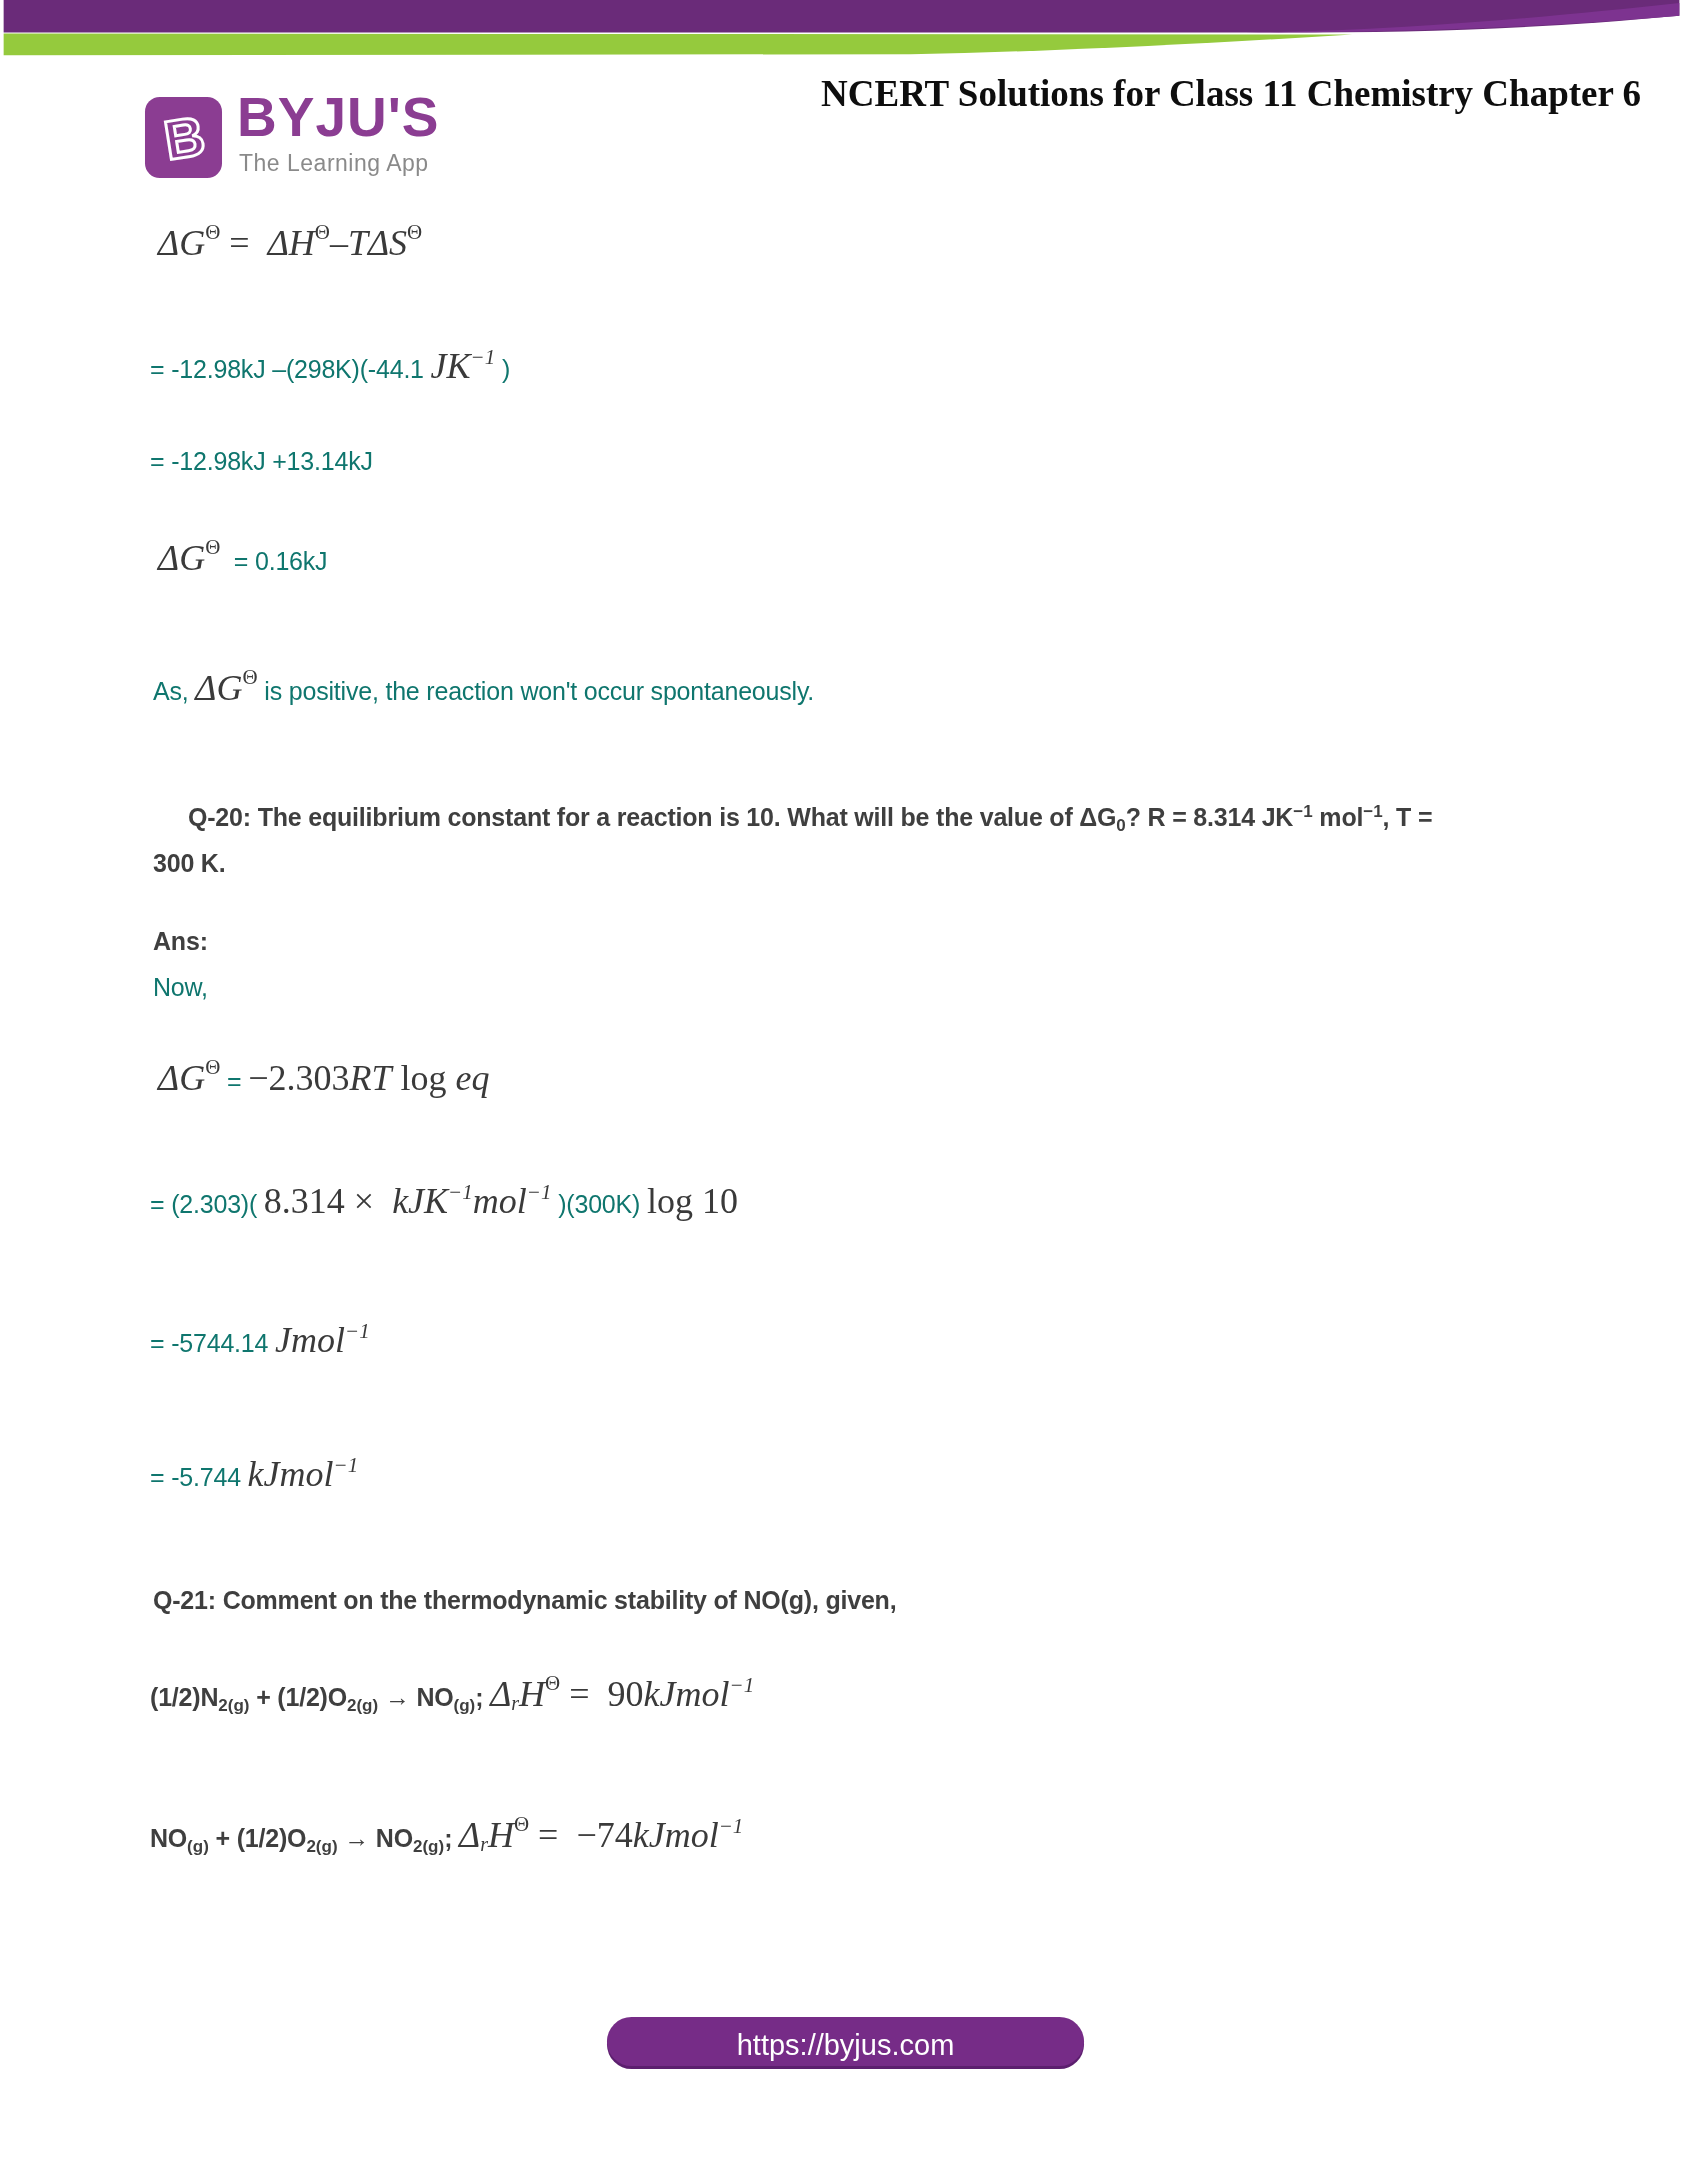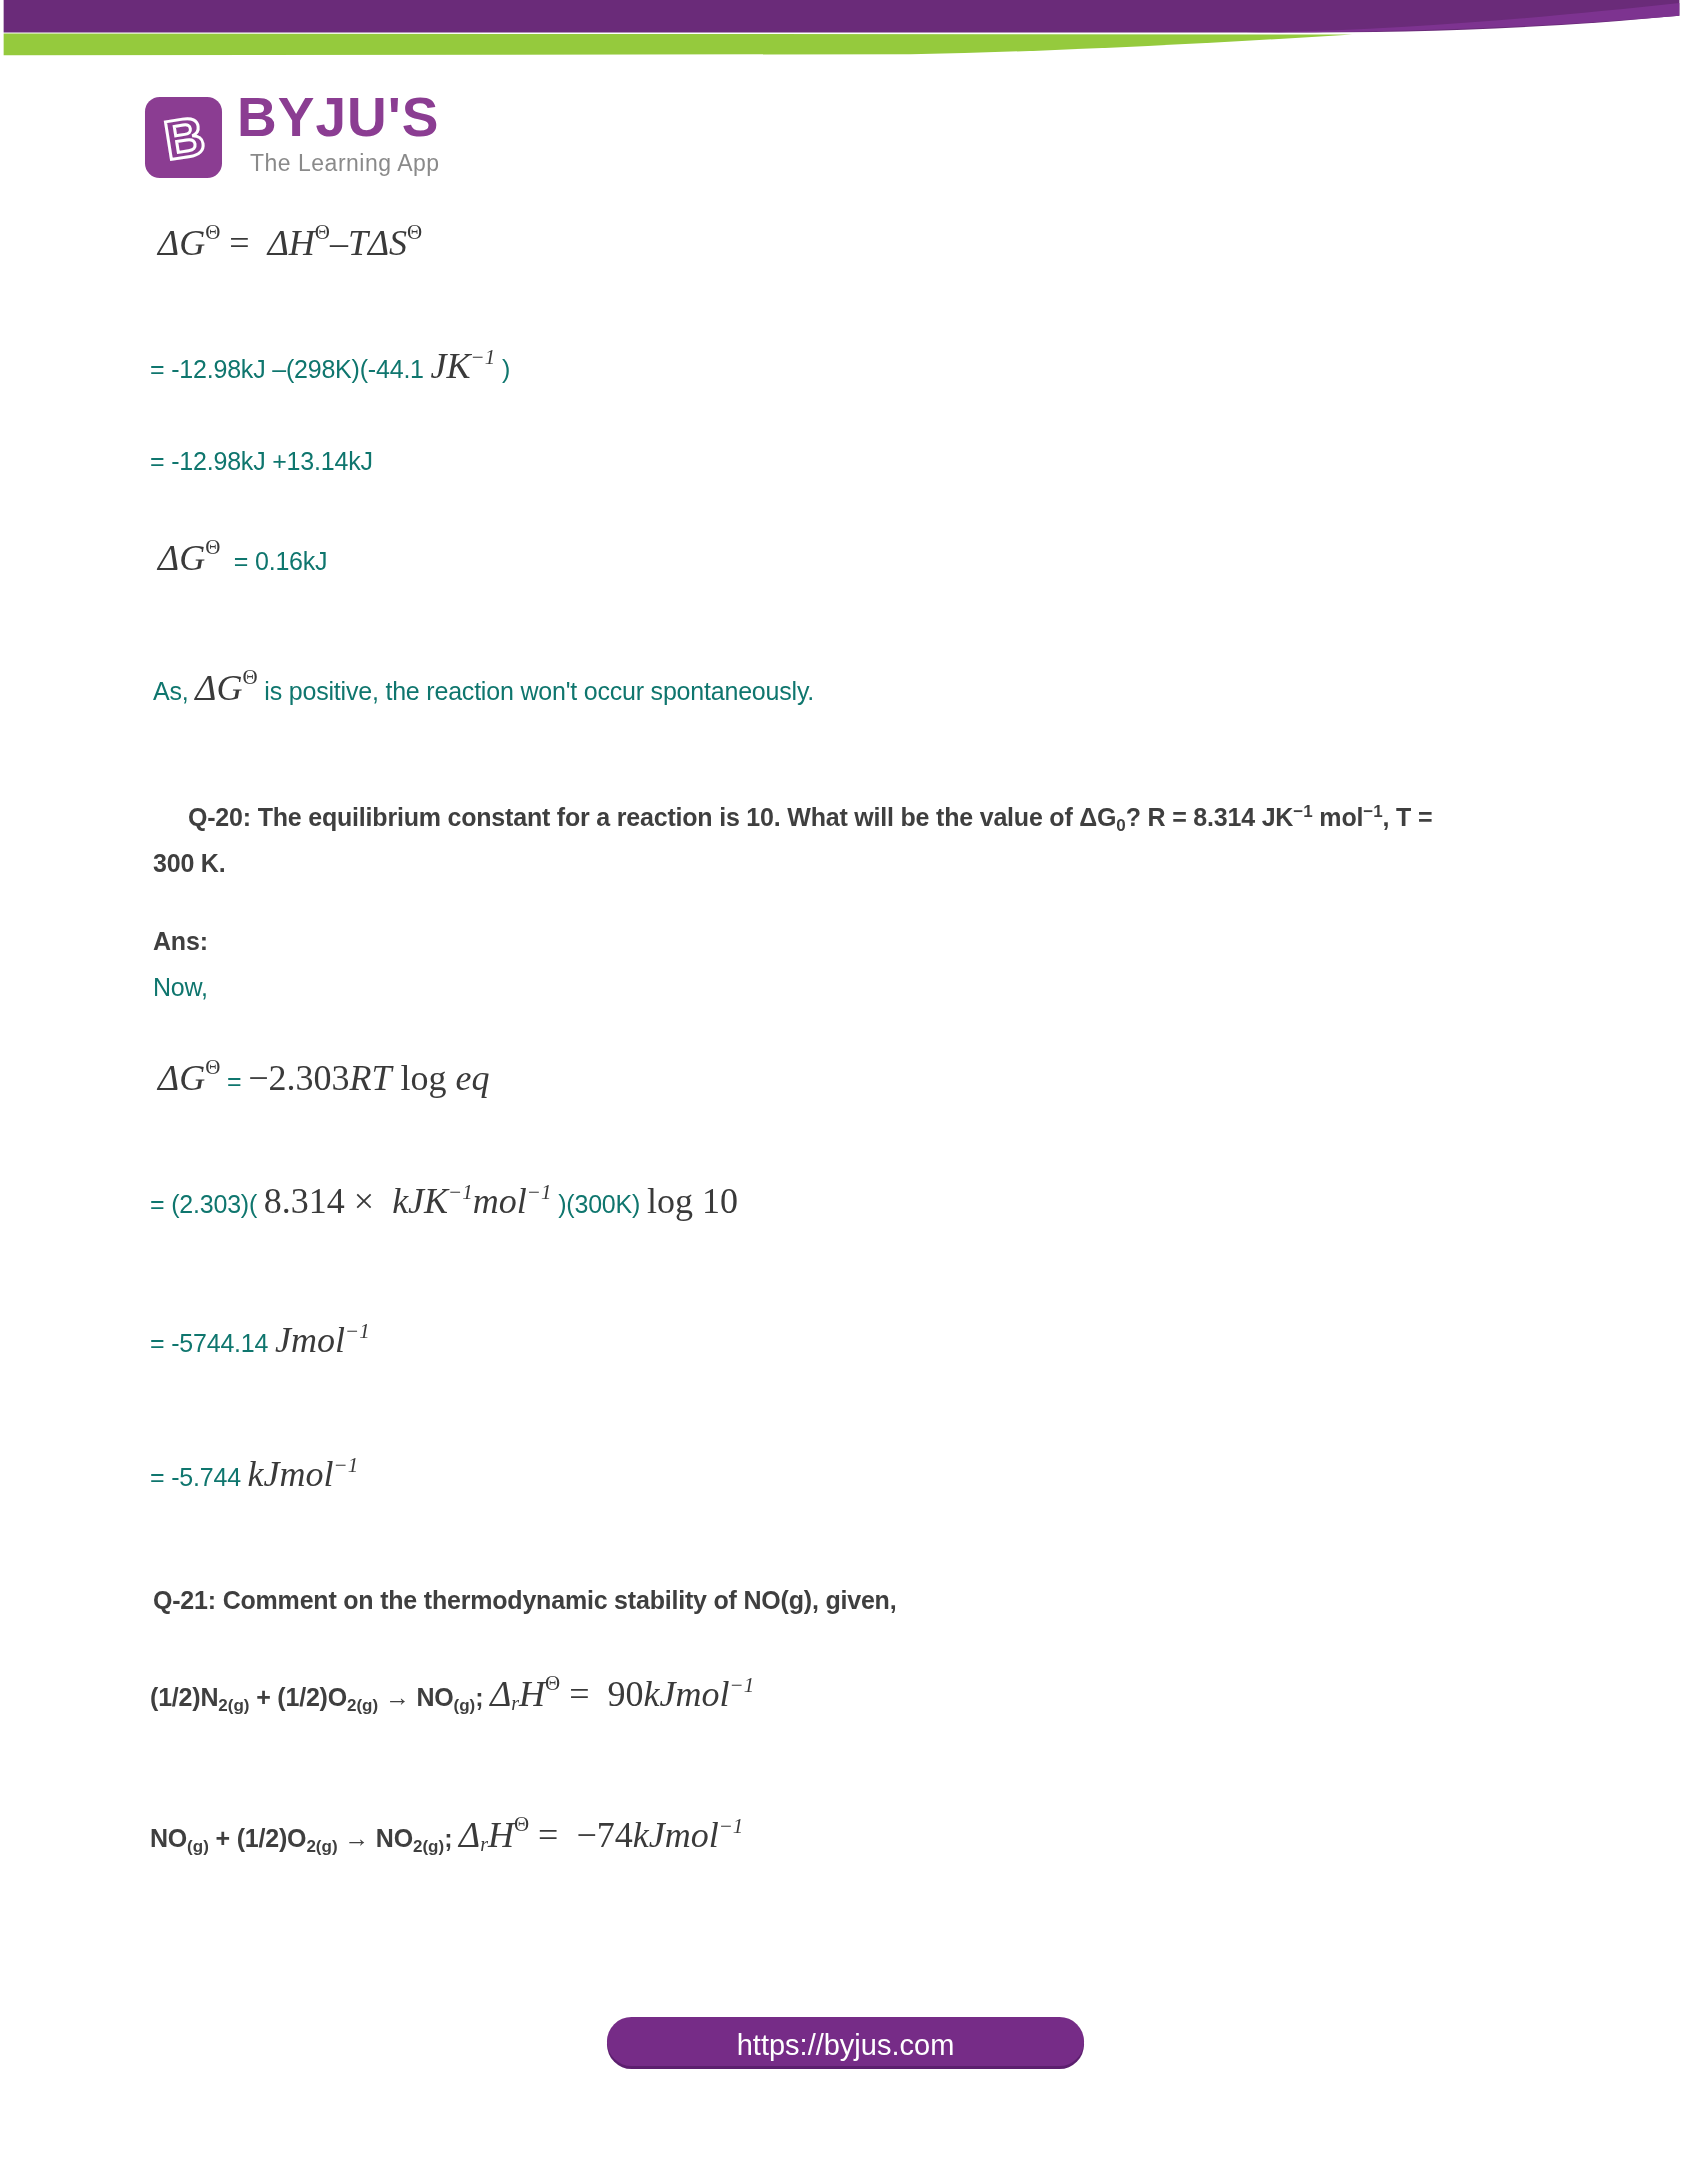--- a/index.html
+++ b/index.html
@@ -6,21 +6,21 @@
   body{
     width:1683px;height:2178px;position:relative;background:#ffffff;overflow:hidden;
     font-family:"Liberation Sans",sans-serif;
   }
   
   .swoosh{position:absolute;left:0;top:0;width:1683px;height:69px;}
   
   .logo{position:absolute;left:144px;top:94px;width:337px;height:94px;}
   .logo-icon{position:absolute;left:0;top:2px;}
   .brand{position:absolute;left:93px;top:-4px;font:700 55px/1 "Liberation Sans",sans-serif;color:#8b3d92;letter-spacing:1px;}
-  .tagline{position:absolute;left:106px;top:56px;font:400 23px/1.2 "Liberation Sans",sans-serif;color:#8a8a8a;letter-spacing:0.5px;text-align:center;}
+  .tagline{position:absolute;left:95px;top:56px;font:400 23px/1.2 "Liberation Sans",sans-serif;color:#8a8a8a;letter-spacing:0.5px;text-align:center;}
   
   .title{position:absolute;right:42px;top:69px;text-align:right;color:#0e0e0e;
     font:700 37px/49px "Liberation Serif",serif;}
   
   .line{position:absolute;white-space:pre;}
   .tok-s   {font:400 25px "Liberation Sans",sans-serif;color:#0f766e;letter-spacing:-0.2px;}
   .tok-sb  {font:700 25px "Liberation Sans",sans-serif;color:#3f3f3f;letter-spacing:-0.2px;}
   .tok-ssub{font:700 17px "Liberation Sans",sans-serif;color:#3f3f3f;vertical-align:-5px;}
   .tok-ssup{font:700 17px "Liberation Sans",sans-serif;color:#3f3f3f;vertical-align:9px;}
   .tok-i   {font:italic 400 36px "Liberation Serif",serif;color:#3a3a3a;}
@@ -64,20 +64,21 @@
 <div class="logo">
   <svg class="logo-icon" width="79" height="83" viewBox="0 0 80 84" xmlns="http://www.w3.org/2000/svg" aria-hidden="true">
     <rect x="1" y="1" width="78" height="82" rx="15" fill="#8b3d92"></rect>
     <text x="41" y="62" text-anchor="middle" font-family="Liberation Sans, sans-serif" font-size="56" font-weight="bold" fill="none" stroke="#ffffff" stroke-width="3" transform="rotate(-9 40 42)">B</text>
   </svg>
   <div class="brand">BYJU'S</div>
   <div class="tagline">The Learning App</div>
 </div>
 
 <div class="title">
+  <div>NCERT Solutions for Class 11 Chemistry Chapter 6</div>
 </div>
 
 <div class="line" id="l-eq1"><span class="tok-i">ΔG</span><span class="tok-sup">Θ</span><span class="tok-r"> =  </span><span class="tok-i">ΔH</span><span class="tok-sup">Θ</span><span class="tok-r">–</span><span class="tok-i">TΔS</span><span class="tok-sup">Θ</span></div>
 <div class="line" id="l-eq2"><span class="tok-s">= -12.98kJ –(298K)(-44.1 </span><span class="tok-i">JK</span><span class="tok-isup">−1</span><span class="tok-s"> )</span></div>
 <div class="line" id="l-eq3"><span class="tok-s">= -12.98kJ +13.14kJ</span></div>
 <div class="line" id="l-eq4"><span class="tok-i">ΔG</span><span class="tok-sup">Θ</span><span class="tok-s">  = 0.16kJ</span></div>
 <div class="line" id="l-note"><span class="tok-s">As, </span><span class="tok-i">ΔG</span><span class="tok-sup">Θ</span><span class="tok-s"> is positive, the reaction won't occur spontaneously.</span></div>
 <div class="line" id="l-q20a"><span class="tok-sb">Q-20: The equilibrium constant for a reaction is 10. What will be the value of ΔG</span><span class="tok-ssub">0</span><span class="tok-sb">? R = 8.314 JK</span><span class="tok-ssup">−1</span><span class="tok-sb"> mol</span><span class="tok-ssup">−1</span><span class="tok-sb">, T =</span></div>
 <div class="line" id="l-q20b"><span class="tok-sb">300 K.</span></div>
 <div class="line" id="l-ans"><span class="tok-sb">Ans:</span></div>

